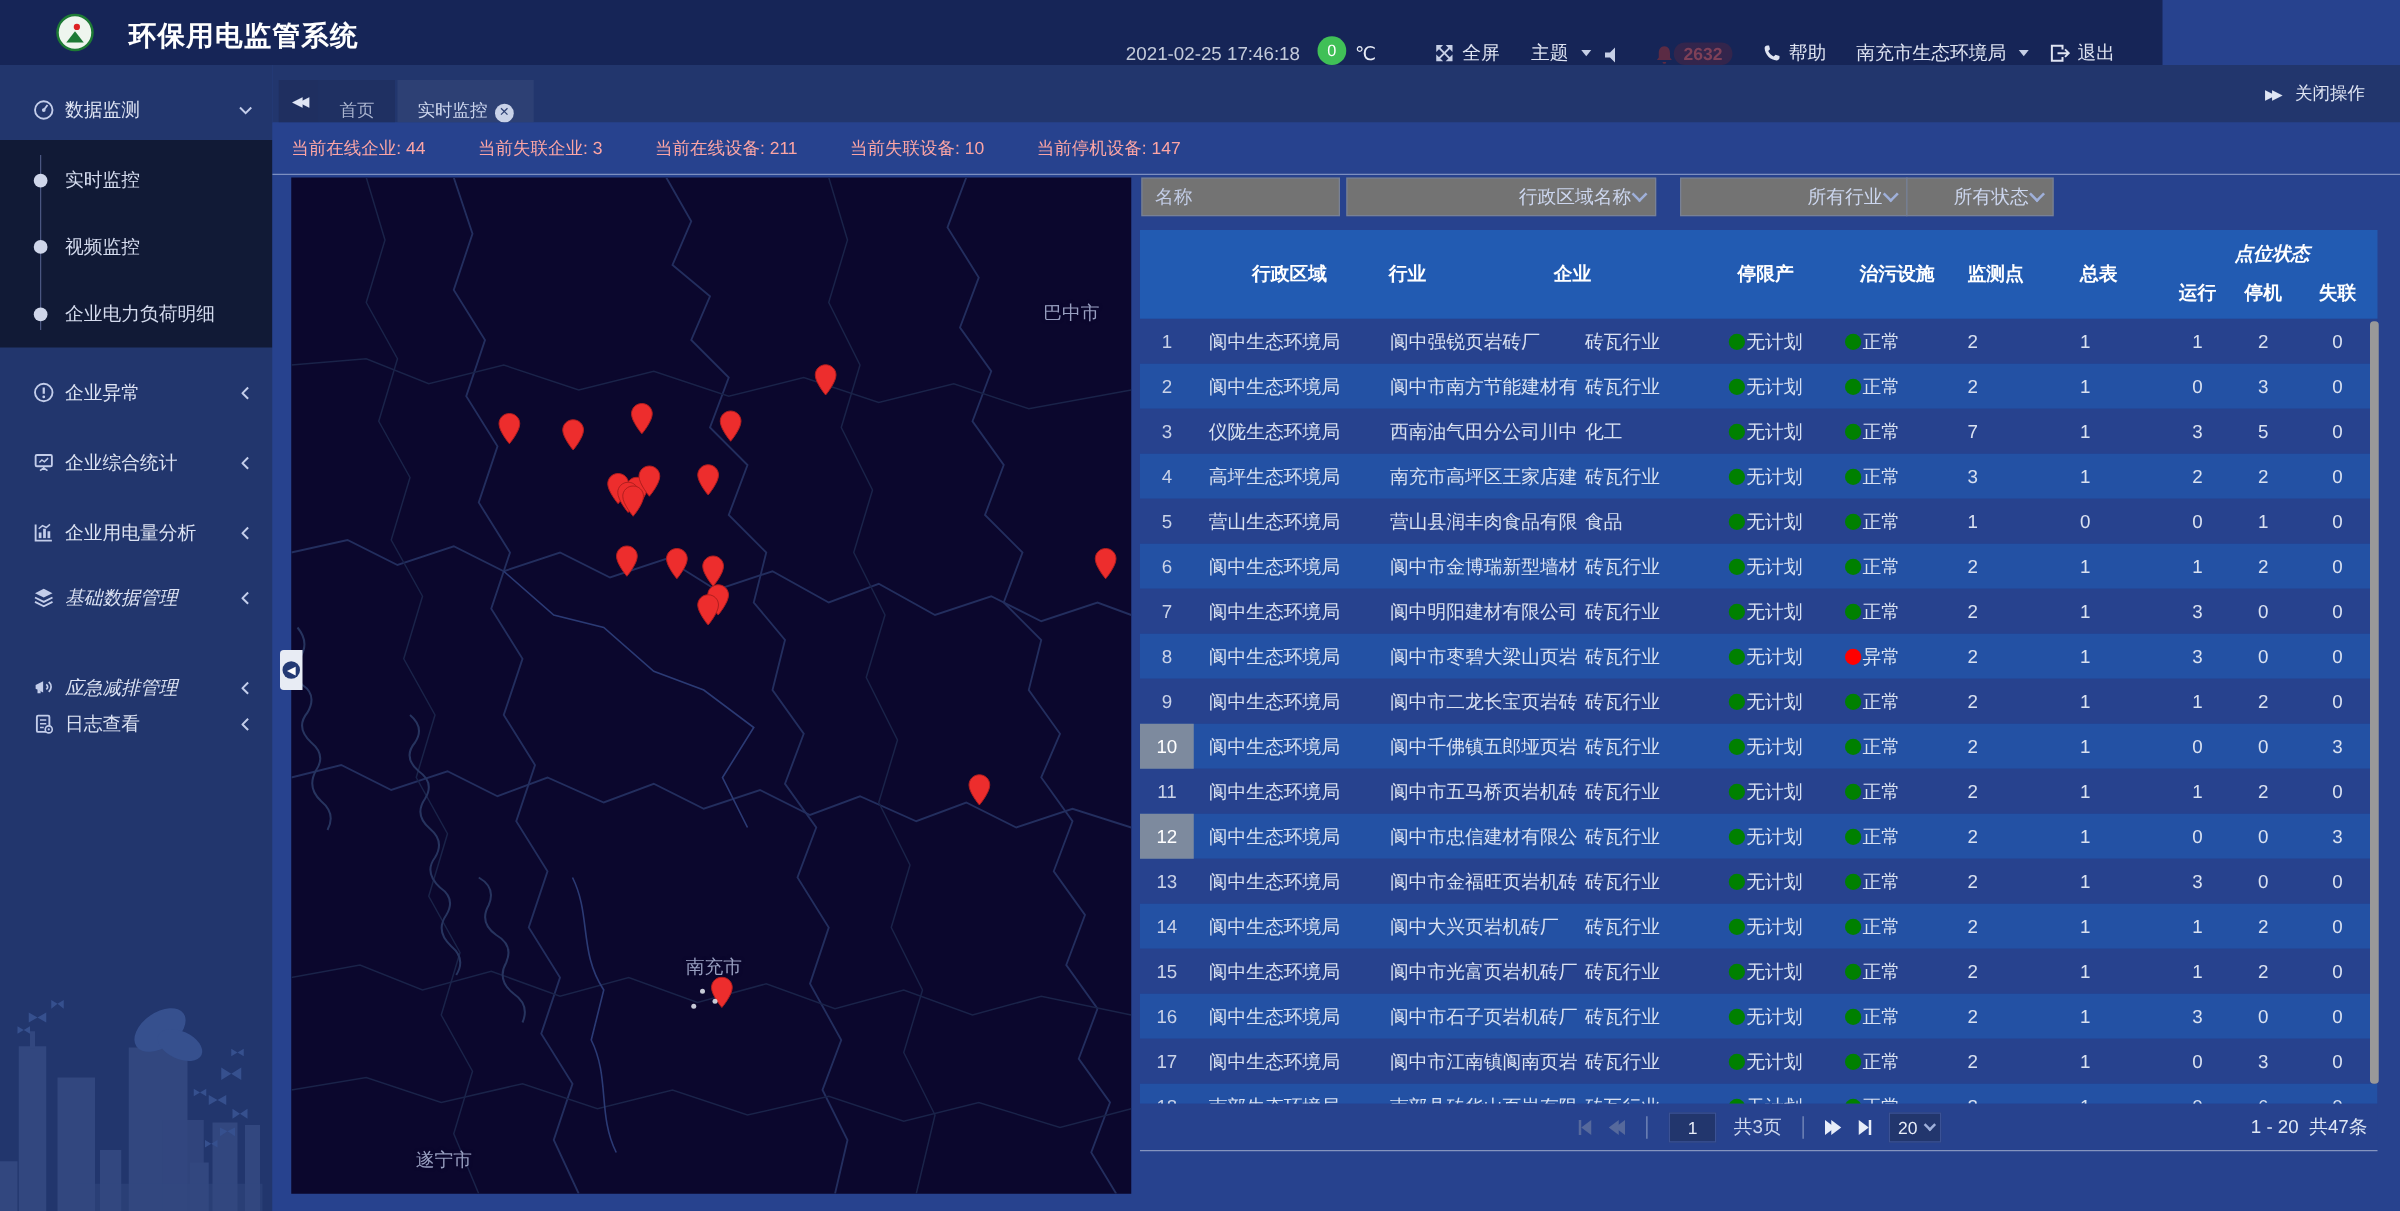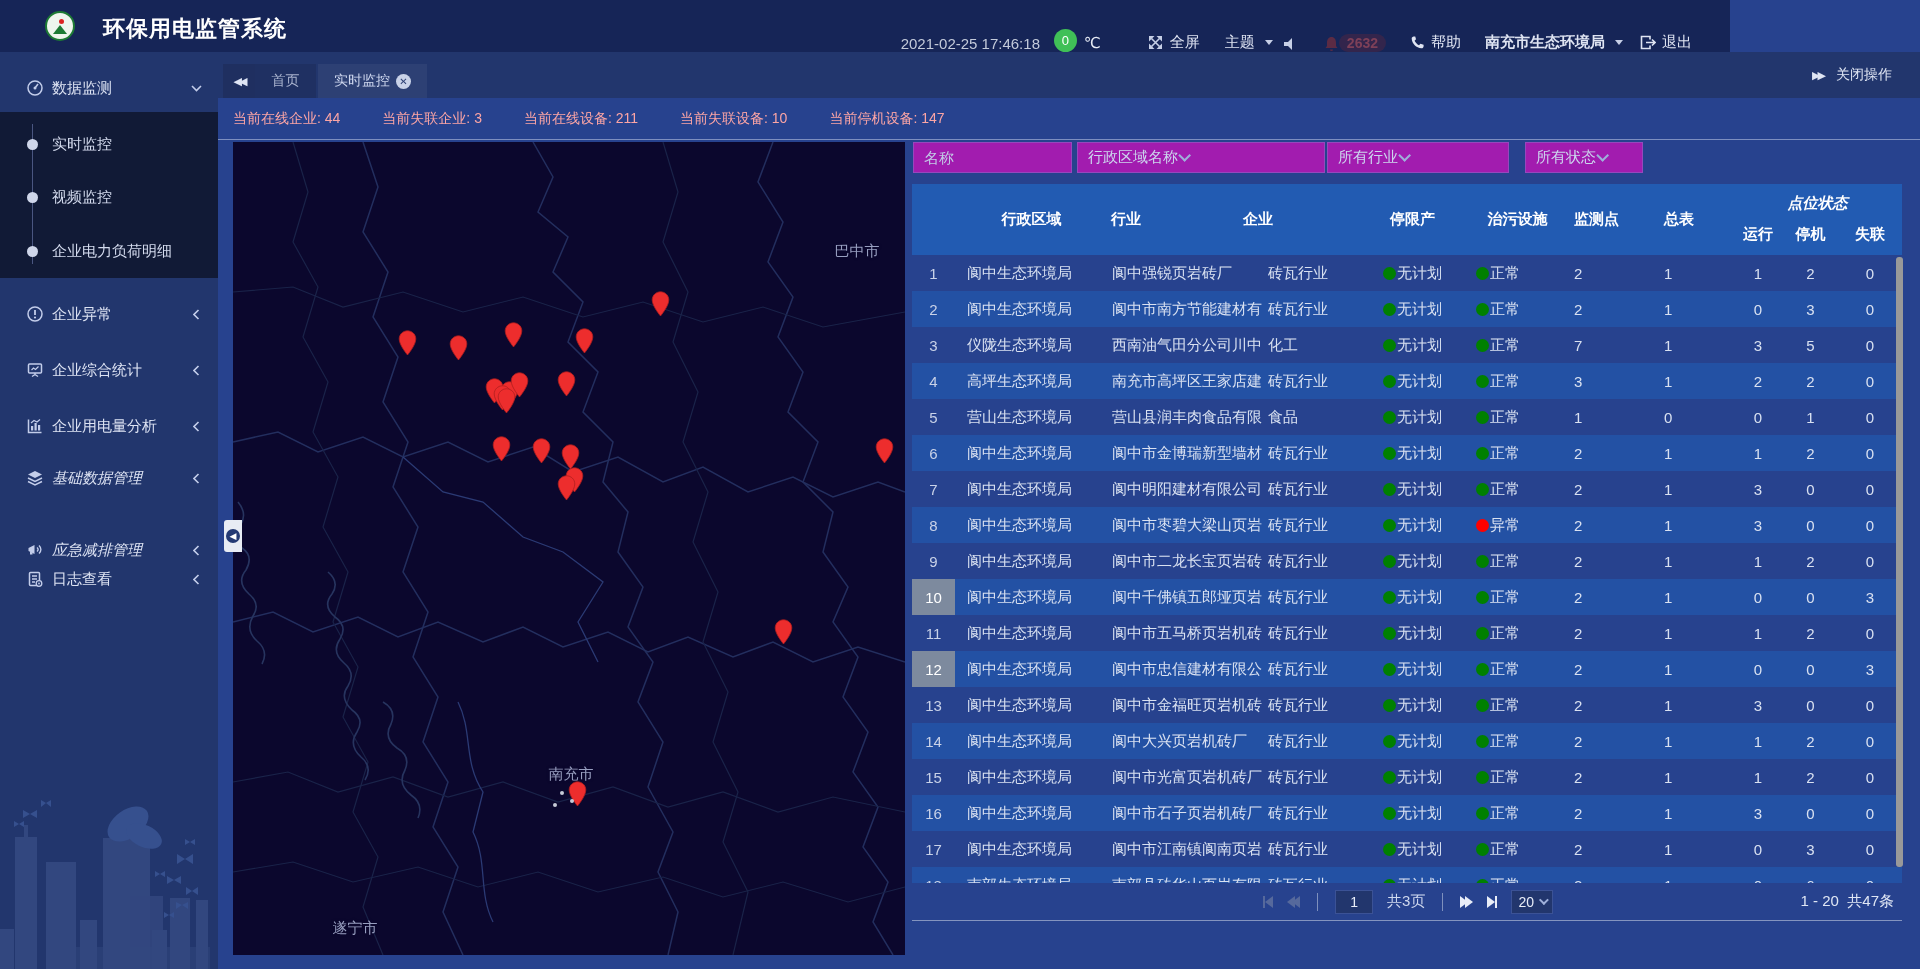--- a/index.html
+++ b/index.html
@@ -29,37 +29,37 @@
 .subline{position:absolute;left:32px;top:12px;width:1px;height:140px;background:#4a5681}
 .subitem{position:absolute;left:0;width:218px;height:30px;display:flex;align-items:center;color:#d4dbee;font-size:15px;cursor:pointer}
 .subdot{position:absolute;left:27px;width:11px;height:11px;border-radius:50%;background:#cfd6ea}
 .sublabel{position:absolute;left:52px}
 .skyline{position:absolute;left:0;bottom:0;width:218px;height:240px}
 .collapse-btn{position:absolute;left:224px;top:520px;width:18px;height:32px;background:#e8ecf4;border-radius:3px 0 0 3px;display:flex;align-items:center;justify-content:center;z-index:5}
 .collapse-btn .cc{width:14px;height:14px;border-radius:50%;background:#243a74;color:#fff;font-size:9px;line-height:14px;text-align:center}
 
 .tabbar{position:absolute;left:218px;top:52px;width:1702px;height:46px;background:#22366d}
 .tb-back{position:absolute;left:5px;top:12px;width:32px;height:34px;background:#1f2f60;color:#dfe5f5;display:flex;align-items:center;justify-content:center;font-size:11px;letter-spacing:-3px;cursor:pointer}
-.tab{position:absolute;top:12px;height:34px;display:flex;align-items:center;justify-content:center;font-size:14px;cursor:pointer}
+.tab{position:absolute;top:12px;height:34px;display:flex;align-items:flex-end;justify-content:center;font-size:14px;cursor:pointer}
 .tab-home{left:37px;width:61px;background:#1f3062;color:#aab4cf}
 .tab-active{left:100px;width:109px;background:#2d4074;color:#cdd6ee;gap:6px}
 .tabclose{width:15px;height:15px;border-radius:50%;background:#c9d2e8;color:#2d4074;font-size:10px;line-height:15px;text-align:center;font-weight:bold}
 .tb-right{position:absolute;right:28px;top:0;height:46px;display:flex;align-items:center;gap:10px;color:#dfe5f3;font-size:14px;cursor:pointer}
 .ff{letter-spacing:-3px;font-size:11px;margin-right:3px}
 
 .statsbar{position:absolute;left:218px;top:98px;width:1702px;height:42px;background:#27428e;border-bottom:1px solid #7d8fc0;display:flex;align-items:center;padding-left:15px;gap:42px}
 .stat{color:#fca5a5;font-size:14px}
 
 .content{position:absolute;left:218px;top:140px;width:1702px;height:829px;background:#27428e}
 .map{position:absolute;left:15px;top:2px;width:672px;height:813px;background:#0b072d;overflow:hidden}
 .citylabel{position:absolute;color:#989fc0;font-size:15px;transform:translate(-50%,-50%);text-shadow:0 0 3px #0b072d}
 .pin{position:absolute;width:19px;height:26px;margin-left:-10px;margin-top:-26px}
 
 .panel{position:absolute;left:694px;top:2px;width:990px;height:779px}
-.fbox{position:absolute;top:0;height:31px;background:#a21caf;border:1px solid rgba(130,155,215,0.35);color:#ccd6ee;font-size:15px;display:flex;align-items:center;padding:0 10px;justify-content:flex-start}
+.fbox{position:absolute;top:0;height:31px;background:#737373;border:1px solid rgba(130,155,215,0.35);color:#ccd6ee;font-size:15px;display:flex;align-items:center;padding:0 10px;justify-content:flex-end}
 .fbox input{background:transparent;border:none;outline:none;color:#ccd6ee;font-size:15px;width:100%;font-family:inherit}
 .fbox input::placeholder{color:#c2cce6}
 .fchev{width:9px;height:9px;border-right:2px solid #9fb0da;border-bottom:2px solid #9fb0da;transform:rotate(45deg) translateY(-3px)}
 .thead{position:absolute;left:0;top:42px;width:990px;height:71px;background:#225bb2;color:#fff;font-size:15px;font-weight:bold;display:flex}
 .thead .hc{display:flex;align-items:center}
 .tbody{position:absolute;left:0;top:113px;width:990px;height:628px;overflow:hidden}
 .trow{display:flex;height:36px;align-items:center;color:#d9e1f1;font-size:15px}
 .trow.odd{background:#27428e}
 .trow.even{background:#2351a4}
 .c-num{width:43px;text-align:center;color:#c9d2e8;align-self:stretch;display:flex;align-items:center;justify-content:center}
@@ -136,21 +136,21 @@
       <span class="badge">2632</span>
       <span style="width:24px"></span>
       <span class="hitem">
         <svg class="ic" width="15" height="15" viewBox="0 0 16 16">
             <path d="M4 1.5c-1.2 0-2.3 1.1-2.2 2.3.3 5.5 4.9 10.1 10.4 10.4 1.2.1 2.3-1 2.3-2.2v-1.6l-3.4-1.1-1.5 1.5c-2-.9-3.8-2.7-4.7-4.7l1.5-1.5L5.6 1.5z" fill="#dfe4f2"></path>
           </svg>
         <span>帮助</span>
       </span>
       <span style="width:24px"></span>
       <span class="hitem">
-        <span style="font-weight:bold">南充市生态环境局</span>
+        <span style="font-weight:normal">南充市生态环境局</span>
           <span class="caret"></span>
       </span>
       <span style="width:17px"></span>
       <span class="hitem" style="margin-right:26px">
         <svg class="ic" width="16" height="15" viewBox="0 0 16 15">
             <g stroke="#dfe4f2" stroke-width="1.6" fill="none">
               <path d="M10,4.5 L10,1.5 L1.5,1.5 L1.5,13.5 L10,13.5 L10,10.5"></path>
               <path d="M6,7.5 L14.5,7.5 M12,4.5 L15,7.5 L12,10.5"></path>
             </g>
           </svg>
@@ -442,21 +442,21 @@
     </div>
 
     <div class="panel">
       <div class="fbox" style="left:1px;width:159px">
         <input placeholder="名称" style="">
       </div>
       <div class="fbox" style="left:165px;width:248px">
         <span>行政区域名称</span>
           <span class="fchev"></span>
       </div>
-      <div class="fbox" style="left:415px;width:182px">
+      <div class="fbox" style="left:432px;width:182px">
         <span>所有行业</span>
           <span class="fchev"></span>
       </div>
       <div class="fbox" style="left:613px;width:118px">
         <span>所有状态</span>
           <span class="fchev"></span>
       </div>
 
       <div class="thead">
         <div class="hc c-num"></div>

